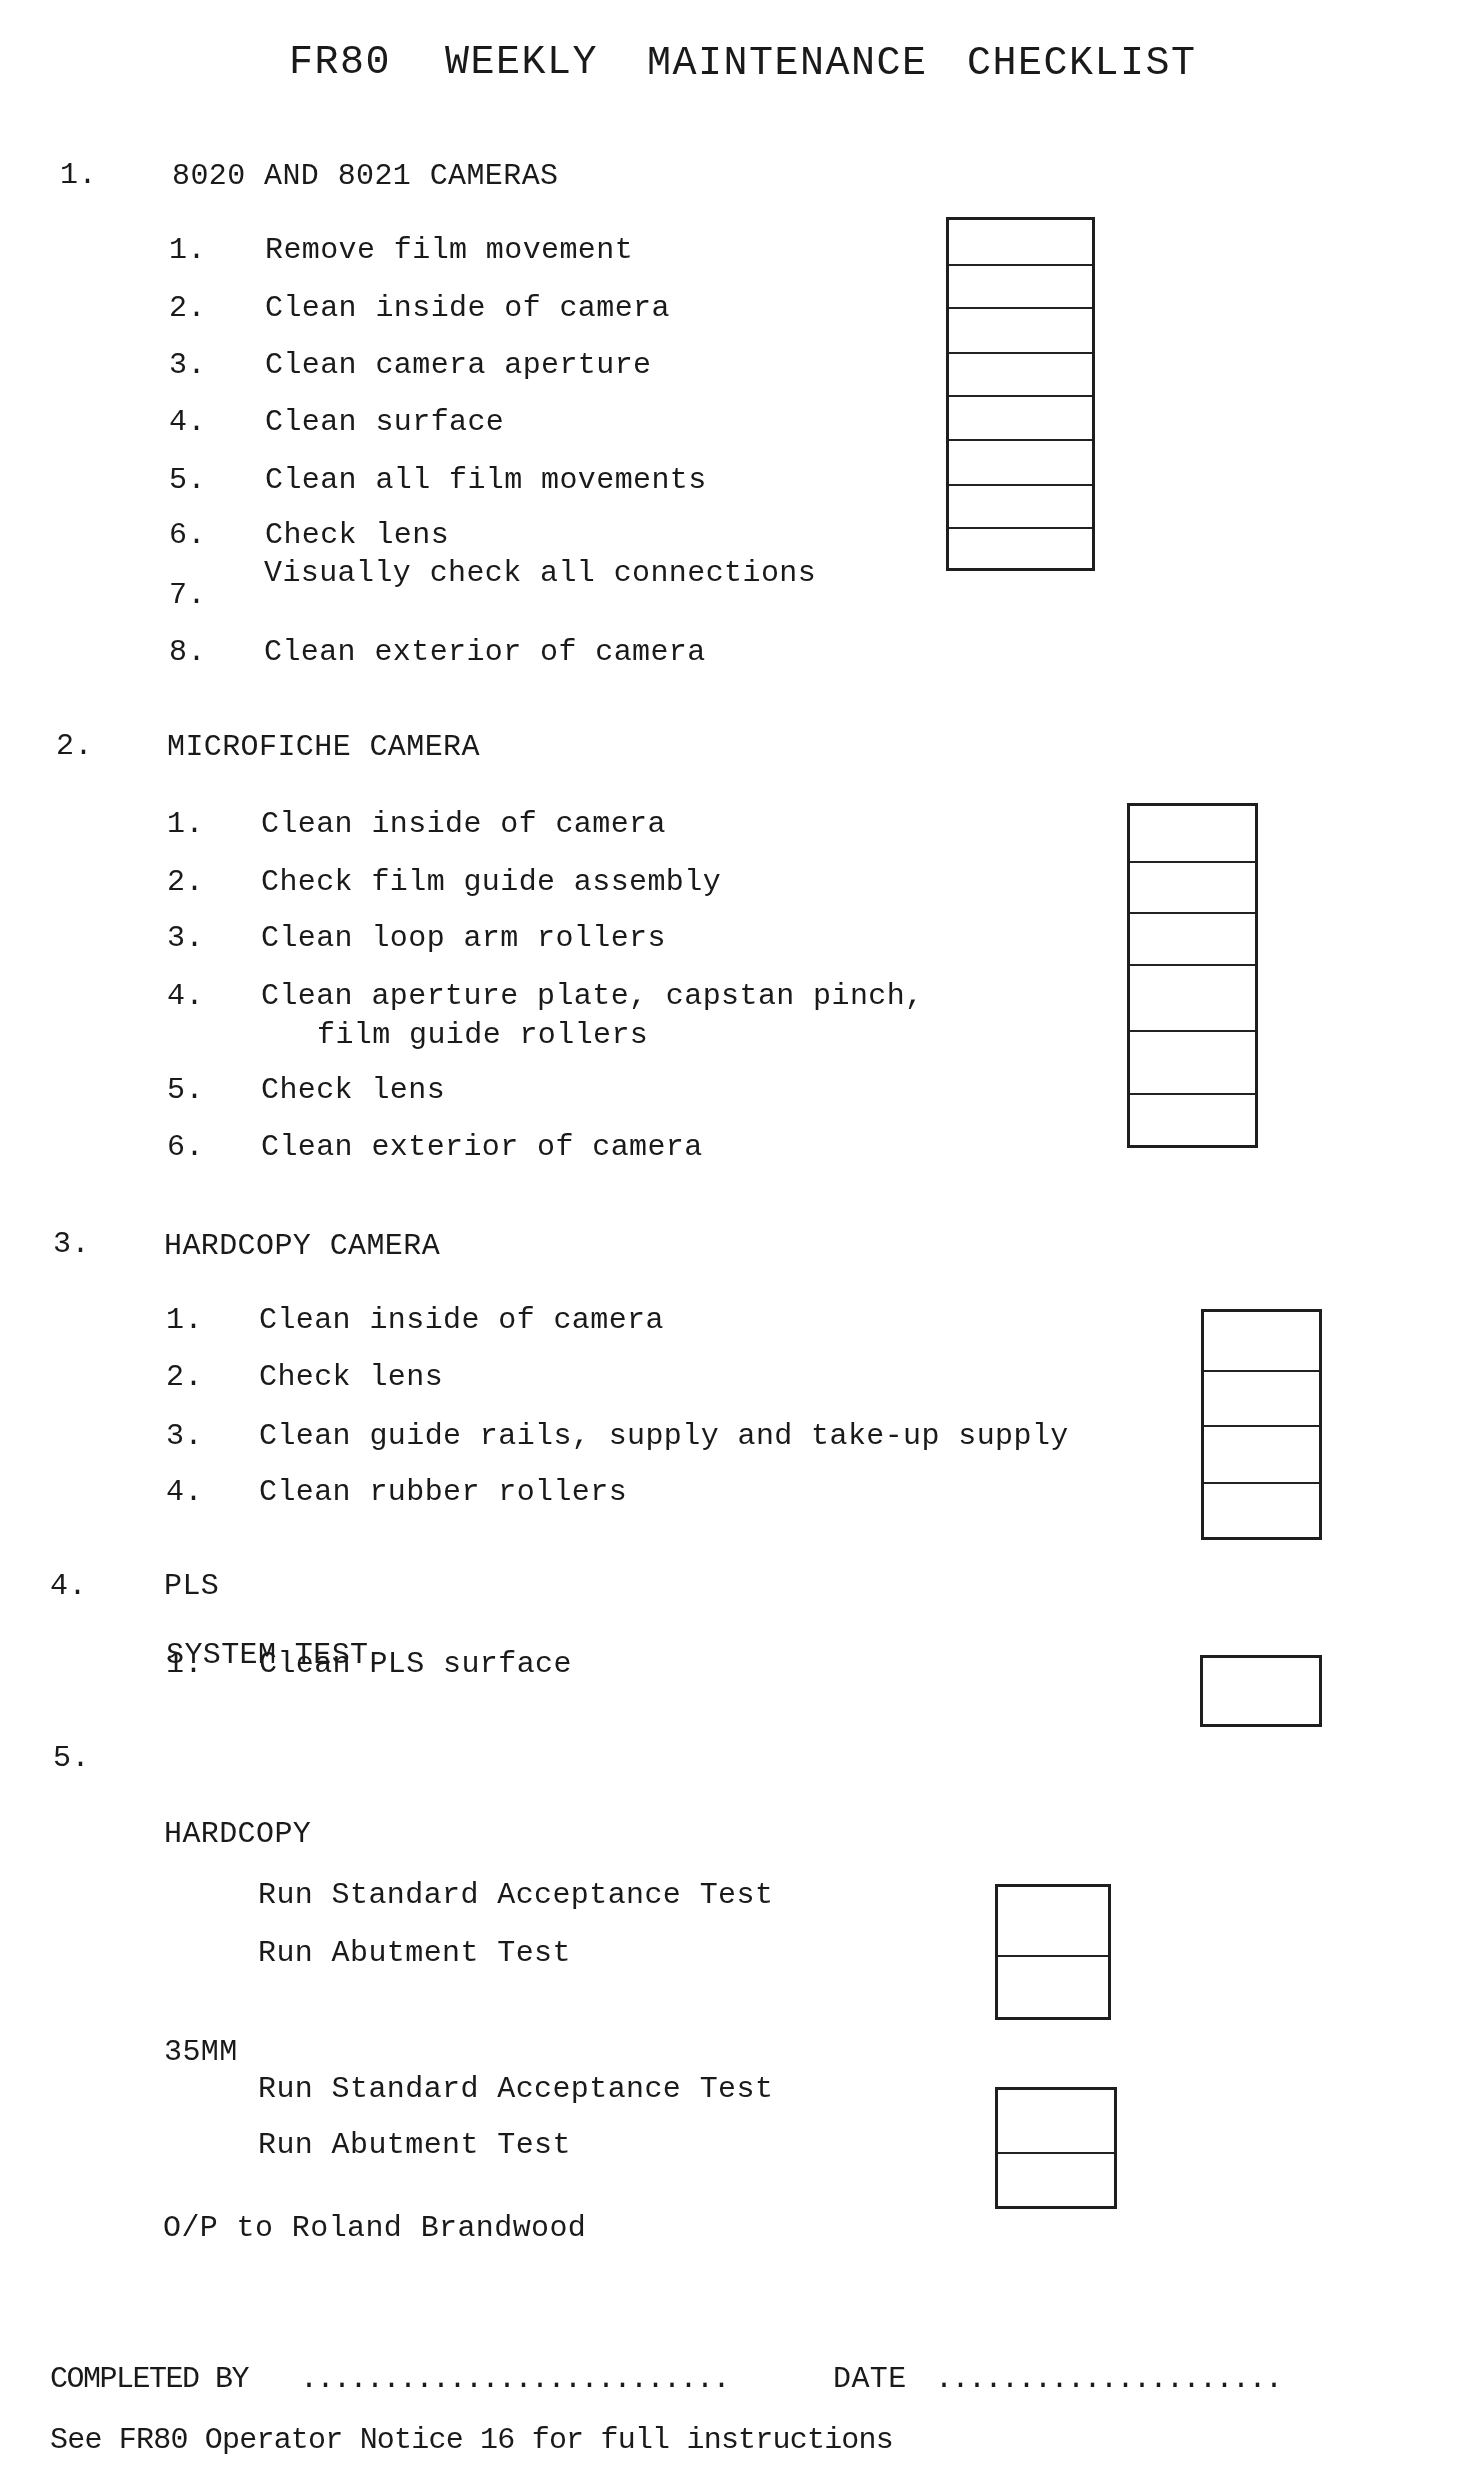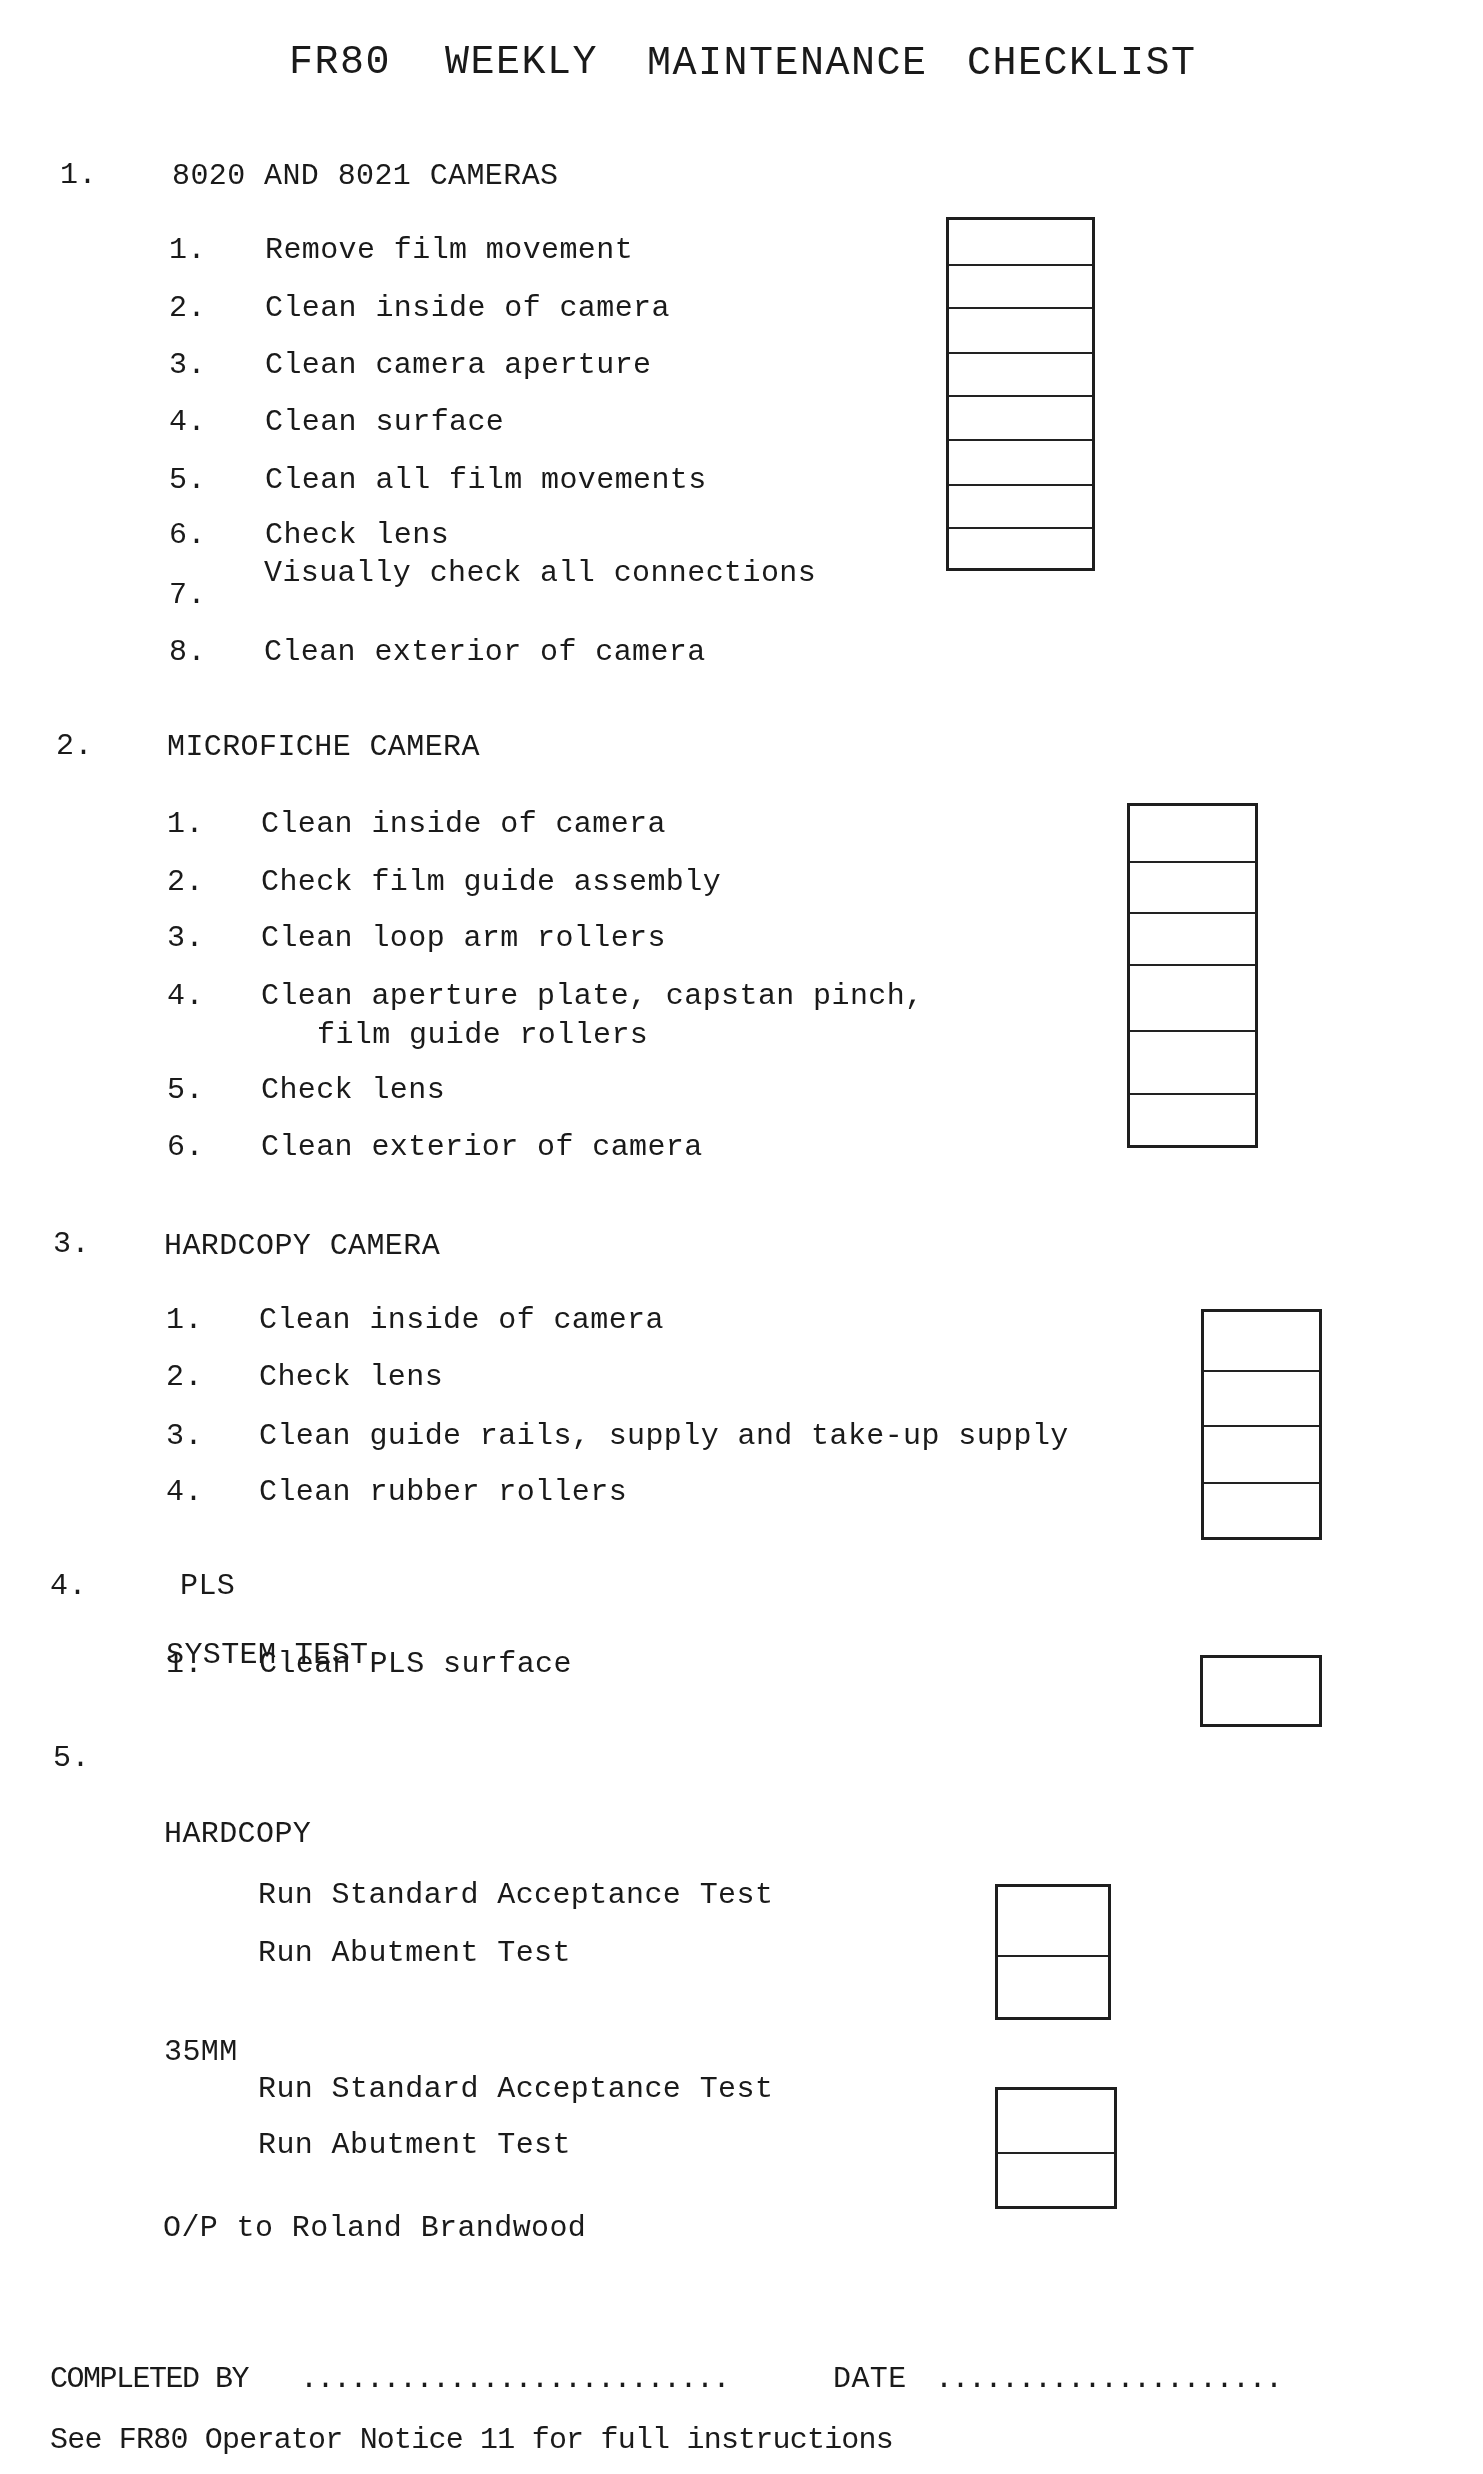--- a/index.html
+++ b/index.html
@@ -97,21 +97,21 @@
   <div class="box" style="left:1201px;top:1309px;width:121px;height:231px;">
     <div class="cell" style="top:0;height:58px;border-top:none"></div>
     <div class="cell" style="top:58px;height:55px"></div>
     <div class="cell" style="top:113px;height:57px"></div>
     <div class="cell" style="top:170px;height:57px"></div>
   </div>
 </div>
 
 <div>
   <span class="t" style="left:50px;top:1586px">4.</span>
-  <span class="t" style="left:180px;top:1586px">PLS</span>
+  <span class="t" style="left:164px;top:1586px">PLS</span>
   <span class="t" style="left:166px;top:1664px">1.</span>
   <span class="t" style="left:259px;top:1664px">Clean PLS surface</span>
   <div class="box" style="left:1200px;top:1655px;width:122px;height:72px;"></div>
 </div>
 
 <div>
   <span class="t" style="left:53px;top:1758px">5.</span>
   <span class="t" style="left:166px;top:1655px">SYSTEM TEST</span>
 
   <span class="t" style="left:164px;top:1834px">HARDCOPY</span>
@@ -131,15 +131,15 @@
   </div>
 
   <span class="t" style="left:163px;top:2228px">O/P to Roland Brandwood</span>
 </div>
 
 <div>
   <span class="t" style="left:50px;top:2379px;letter-spacing:-1.5px">COMPLETED BY</span>
   <span class="t" style="left:300px;top:2379px;letter-spacing:-1.5px">..........................</span>
   <span class="t" style="left:833px;top:2379px">DATE</span>
   <span class="t" style="left:935px;top:2379px;letter-spacing:-1.5px">.....................</span>
-  <span class="t" style="left:50px;top:2440px;letter-spacing:-0.8px">See FR80 Operator Notice 11 for full instructions</span>
+  <span class="t" style="left:50px;top:2440px;letter-spacing:-0.8px">See FR80 Operator Notice 16 for full instructions</span>
 </div>
 
 
 </body></html>

